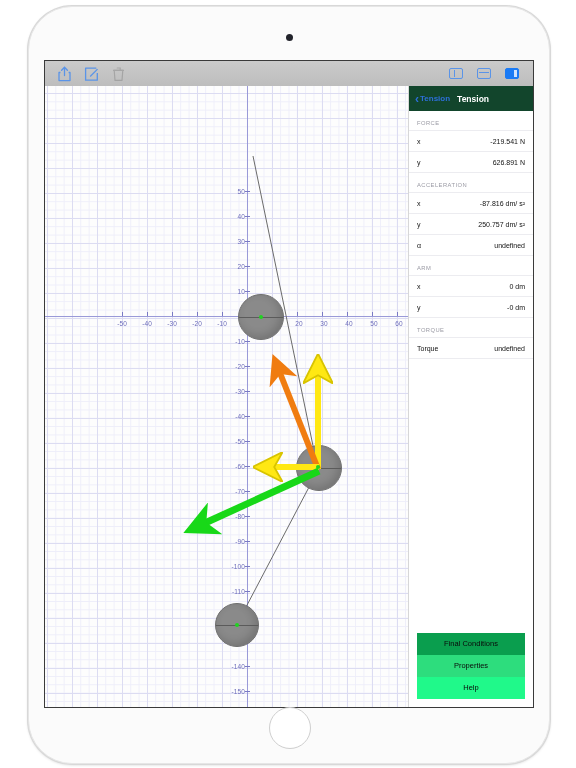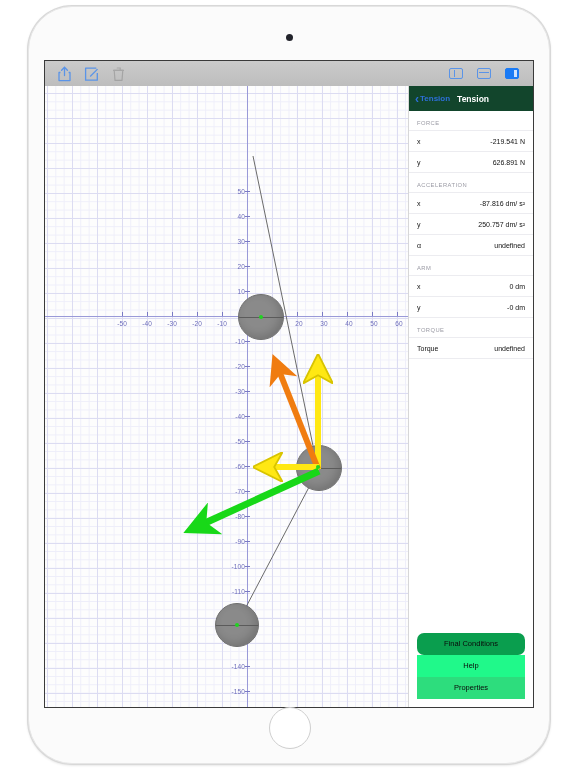--- a/index.html
+++ b/index.html
@@ -82,21 +82,21 @@
   .row{display:flex;justify-content:space-between;align-items:center;
     padding:0 8px;height:20px;border-top:1px solid #ececf0;background:#fff;}
   .row .k{font-size:7px;color:#111;}
   .row .v{font-size:7px;color:#111;}
   .row.last{border-bottom:1px solid #ececf0;}
 
   
   #btns{position:absolute;left:8px;right:8px;bottom:8px;}
   .gbtn{display:block;width:100%;border:0;padding:0;height:22px;line-height:22px;
     text-align:center;font-size:7.5px;color:#0a0a0a;font-family:"Liberation Sans",sans-serif;cursor:pointer;}
-  .g1{background:#0a9e4e;border-radius:7px;}
+  .g1{background:#0a9e4e;}
   .g2{background:#2ddd7d;}
   .g3{background:#20f98a;}
 </style>
 </head>
 <body>
 
 <div id="device">
   <div id="camera"></div>
 
   <div id="screen">
@@ -283,21 +283,21 @@
       </div>
 
       <div class="sect-hdr">TORQUE</div>
       <div class="row last">
         <span class="k">Torque</span>
         <span class="v">undefined</span>
       </div>
 
       <div id="btns">
         <button class="gbtn g1">Final Conditions</button>
+        <button class="gbtn g2">Properties</button>
         <button class="gbtn g3">Help</button>
-        <button class="gbtn g2">Properties</button>
       </div>
     </div>
 
   </div>
 
   <div id="home-button"></div>
 </div>
 
 </body></html>

